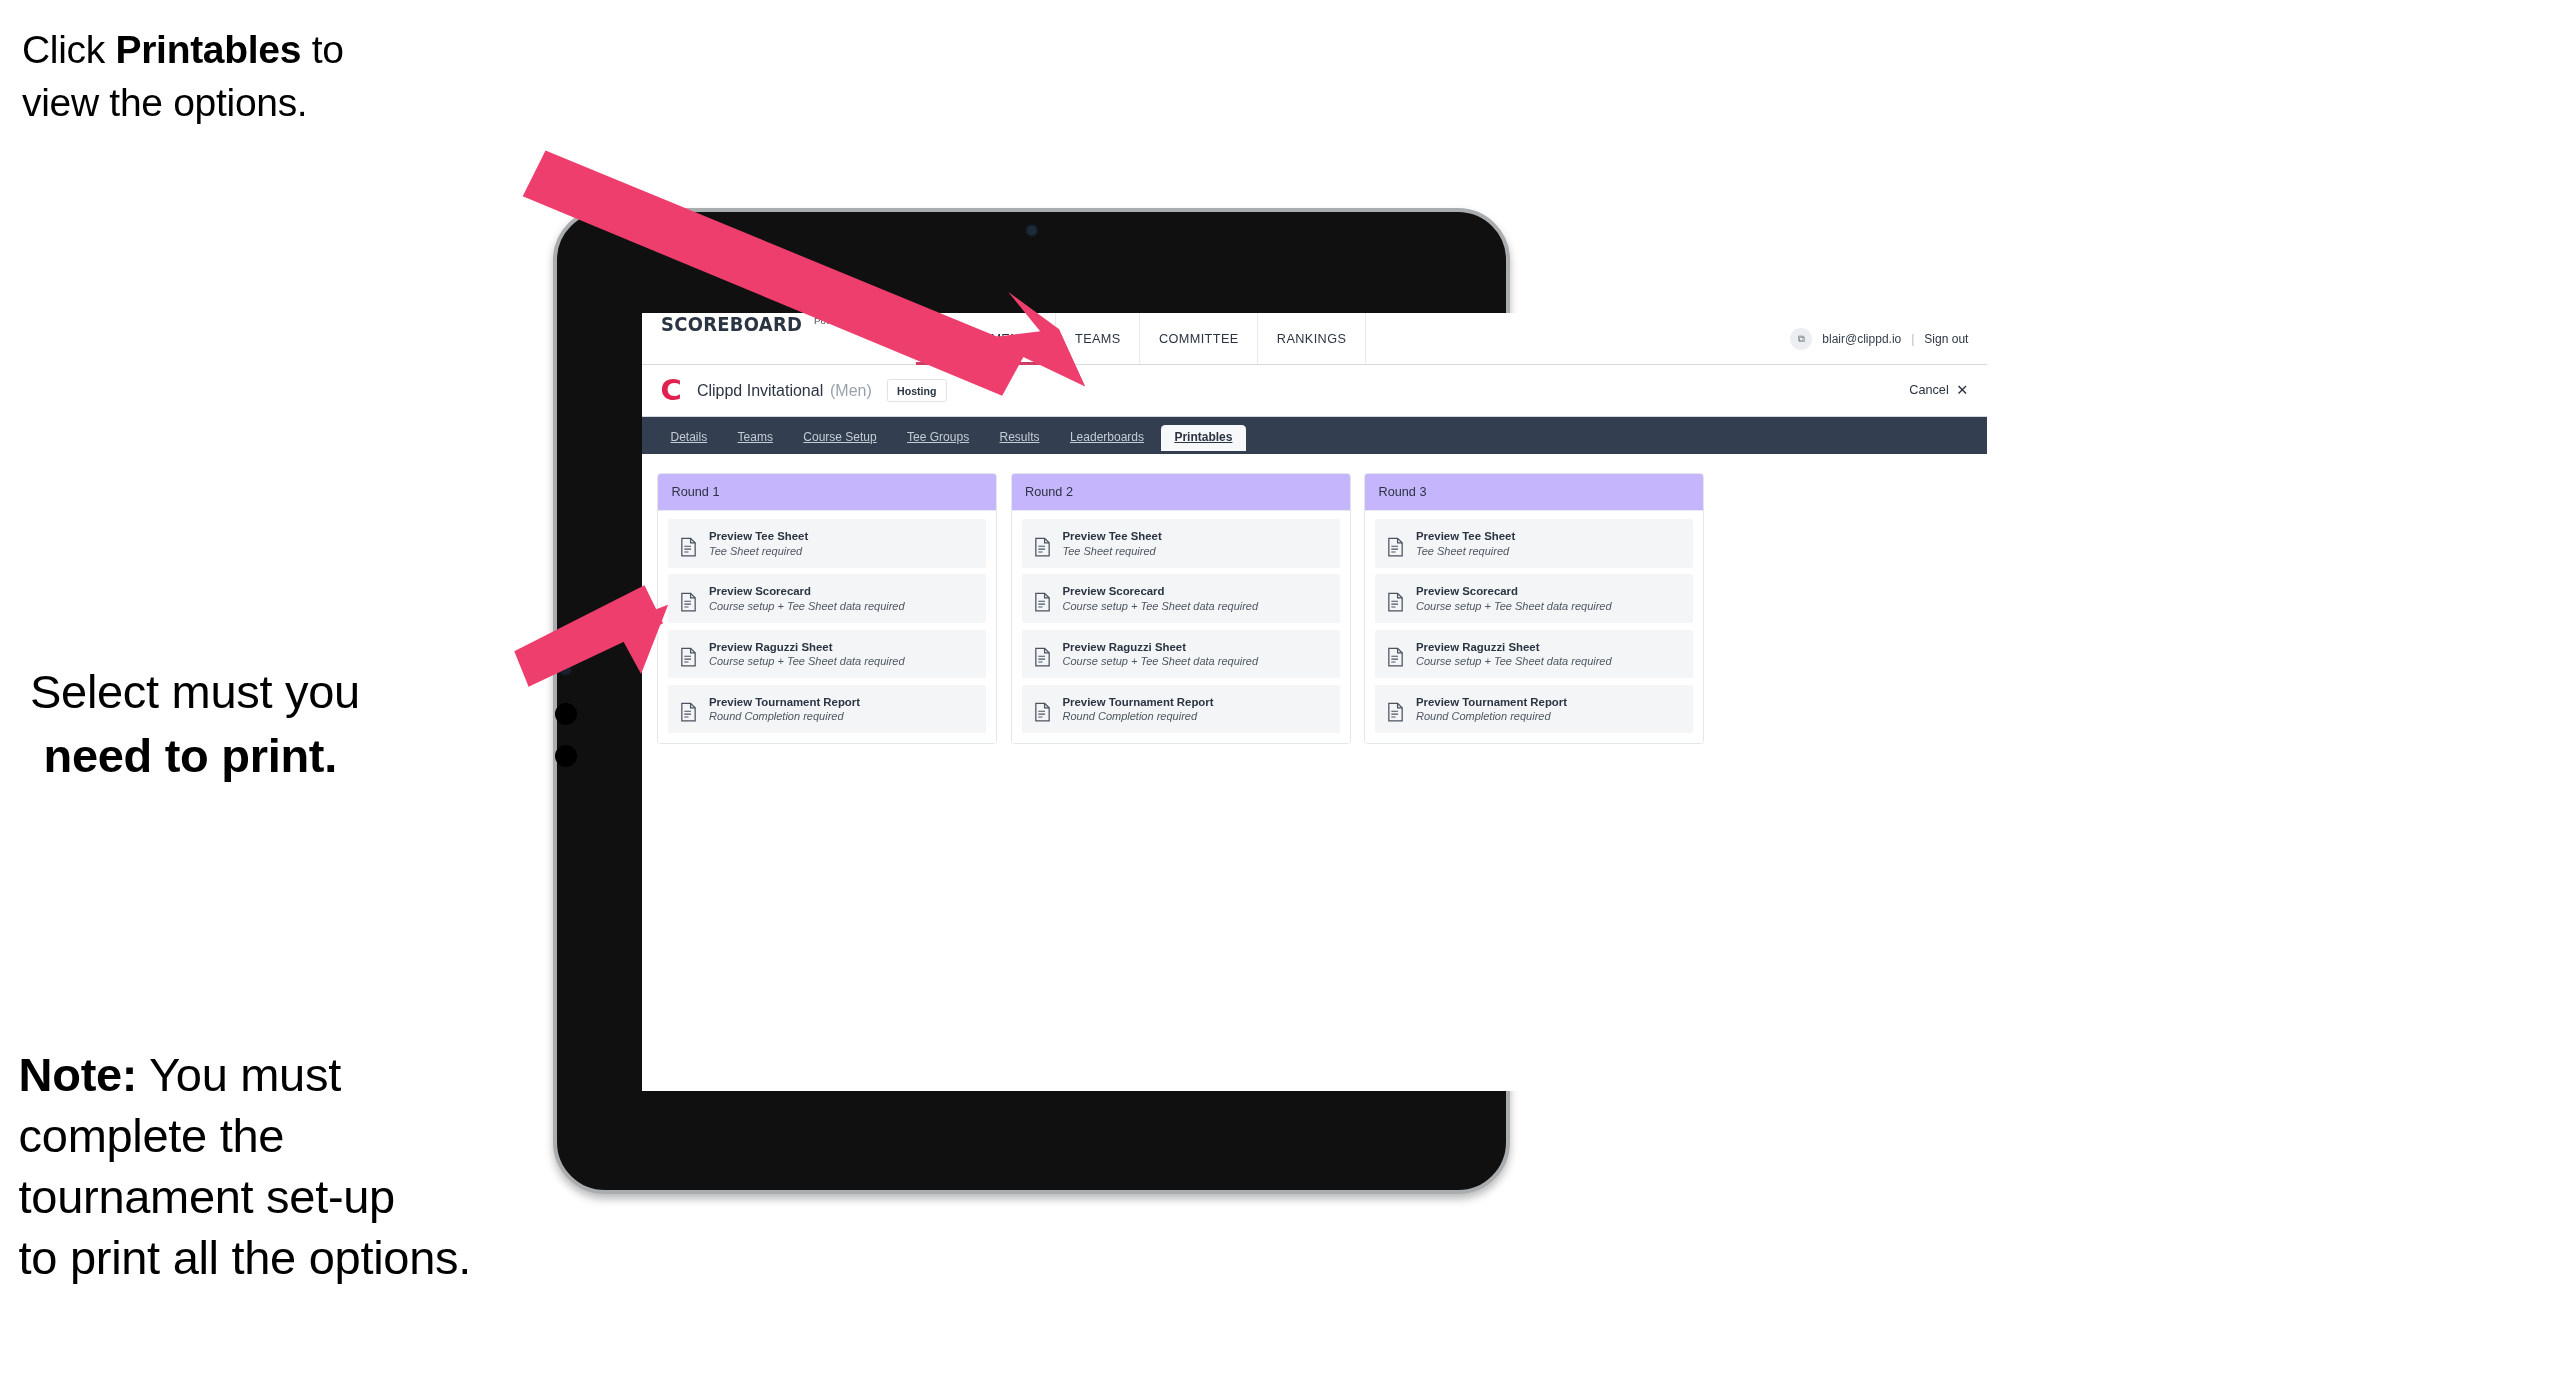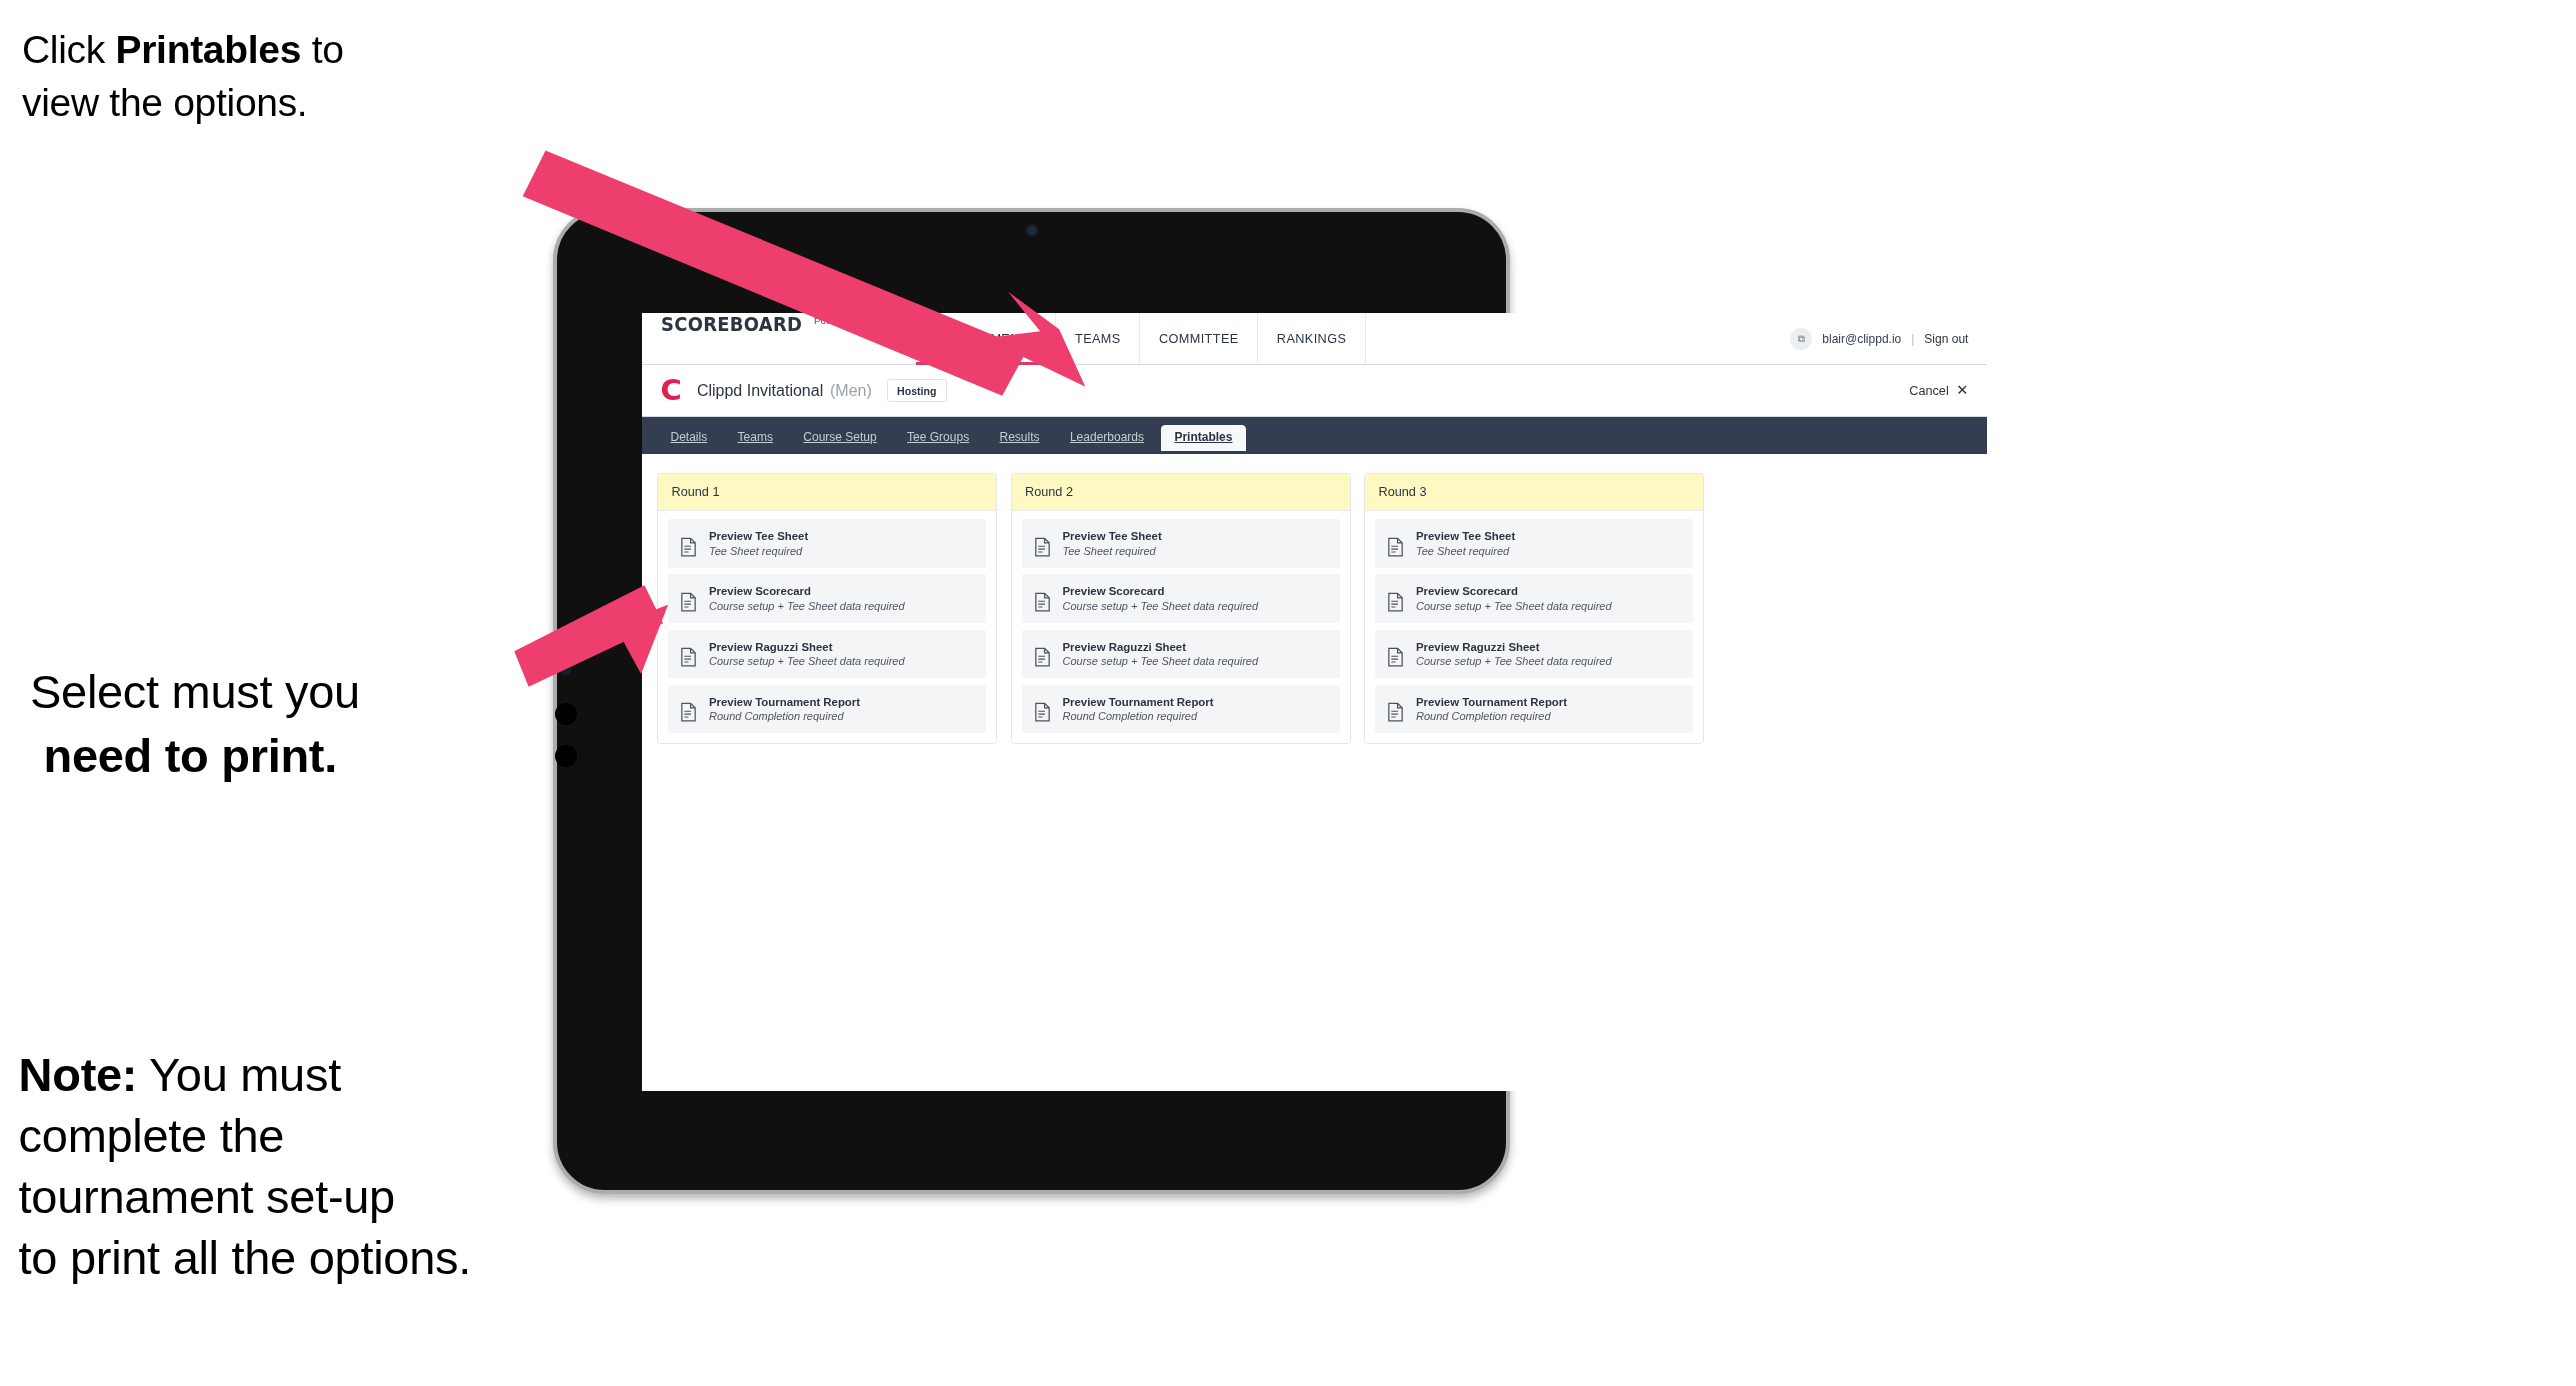--- a/index.html
+++ b/index.html
@@ -135,21 +135,21 @@
   }
   .tour-name { font-size: 16px; color: #2b3442; }
   .tour-gender { font-size: 16px; color: #99a1ab; margin-left: 6.8px; }
   .hosting-badge {
     margin-left: 15px;
     border: 0.8px solid #dfe2e6; border-radius: 2.5px;
     padding: 4.2px 9.3px; font-size: 10.6px; font-weight: 700; color: #2b3442;
   }
   .tourbar-spacer { flex: 1; }
   .cancel-btn {
-    display: flex; align-items: center; gap: 7.6px;
+    display: flex; gap: 7.6px;
     font-size: 12.7px; color: #2b3442; cursor: pointer;
   }
   .x-glyph { font-size: 14.4px; line-height: 1; }
 
   
   .tabbar {
     display: flex; align-items: flex-end;
     height: 37px;
     background: #333f51;
     padding: 0 15px;
@@ -179,21 +179,21 @@
     width: 340px;
     background: #ffffff;
     border: 0.8px solid #e3e6ea;
     border-radius: 3.4px;
     overflow: hidden;
   }
   .round-header {
     padding: 11px 13.5px;
     font-size: 12.7px; color: #2b3442;
     border-bottom: 0.8px solid #e8ebee;
-    background: #fef9c3;
+    background: #c4b5fd;
   }
   .round-body { padding: 8.5px 10px 10px; background:#fff; }
   .print-item {
     display: flex; align-items: flex-end; gap: 12px;
     background: #f4f5f7;
     padding: 11px 12px;
     margin-bottom: 6.8px;
     border-radius: 1.7px;
     cursor: pointer;
   }

